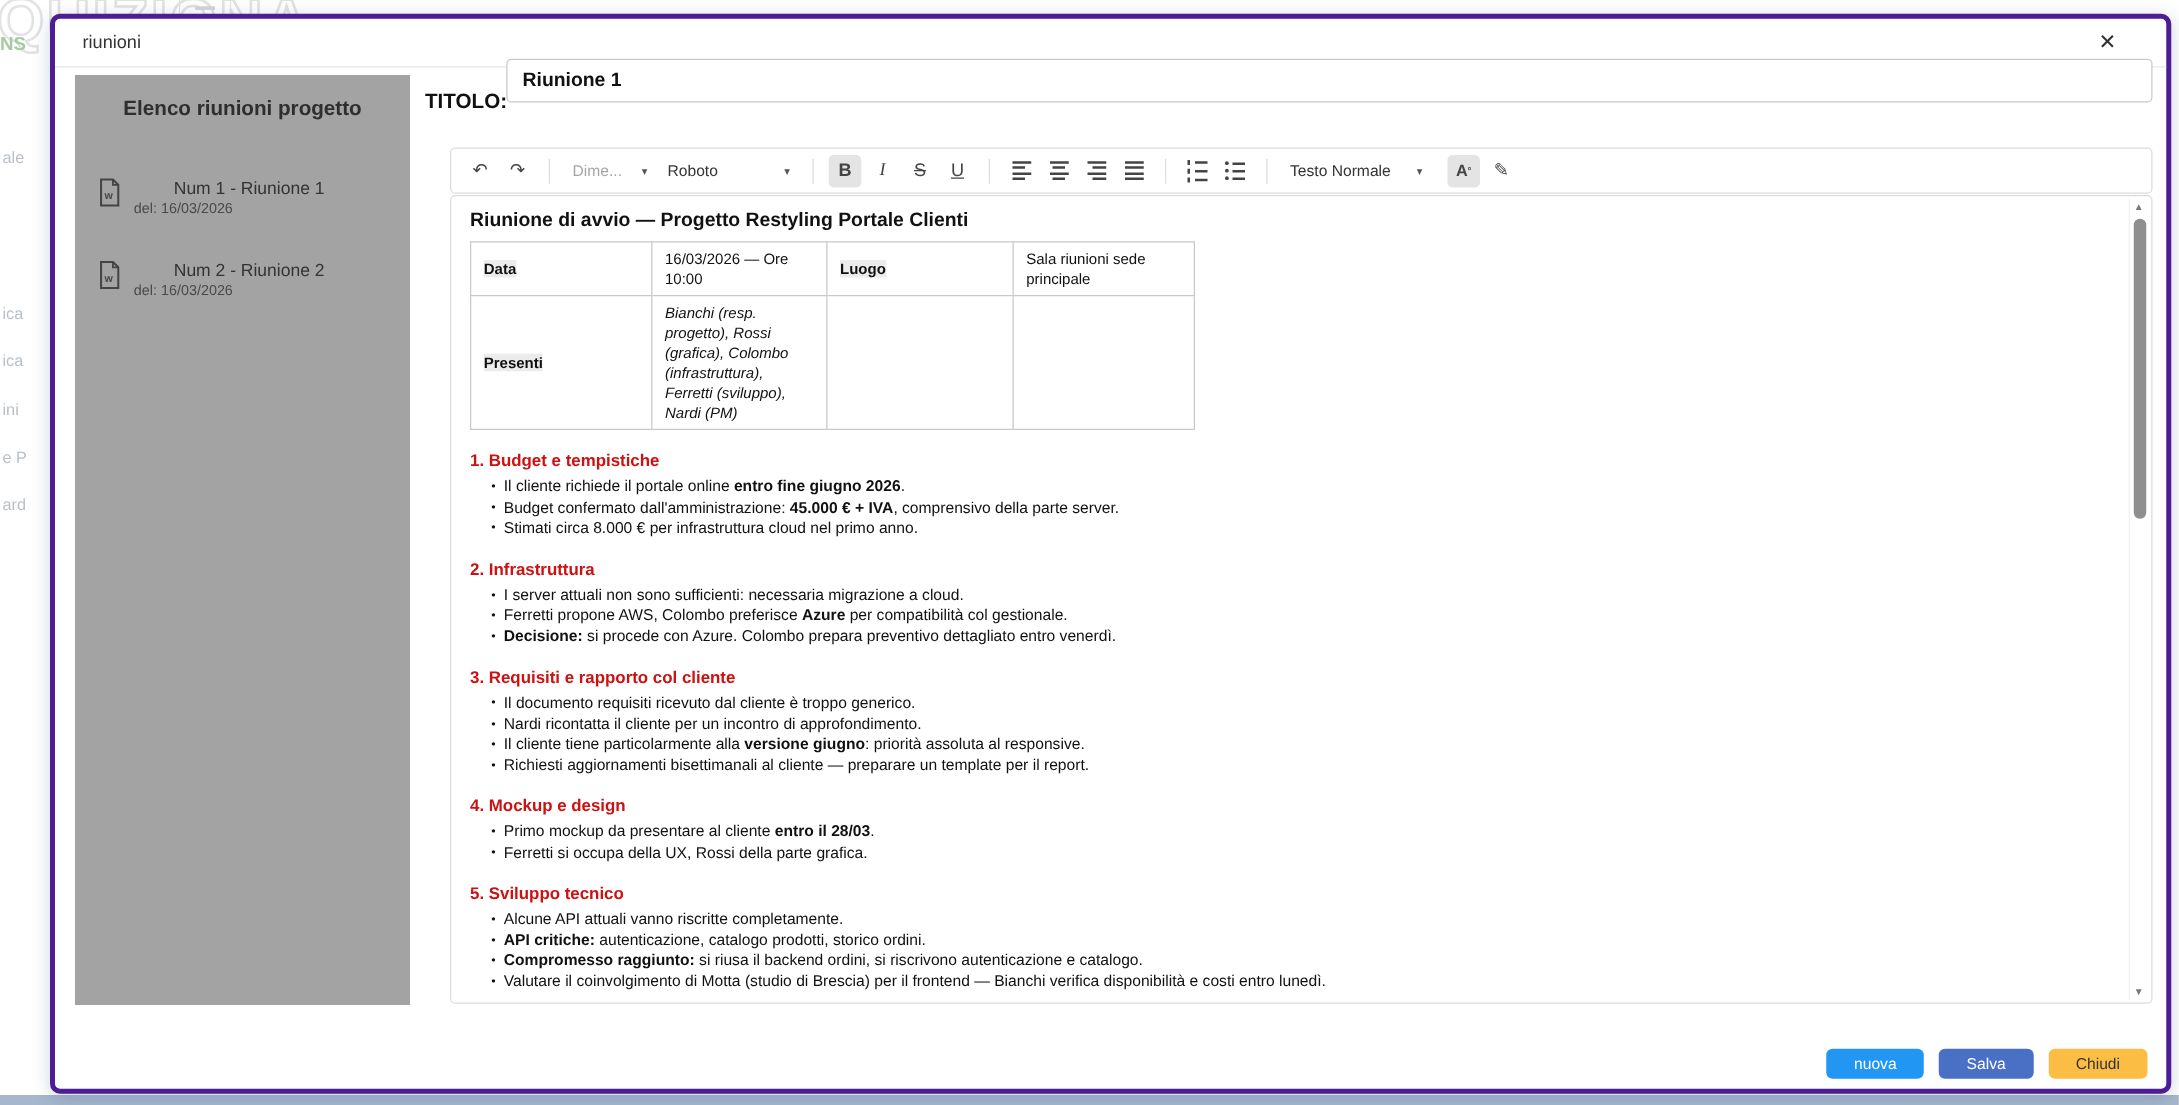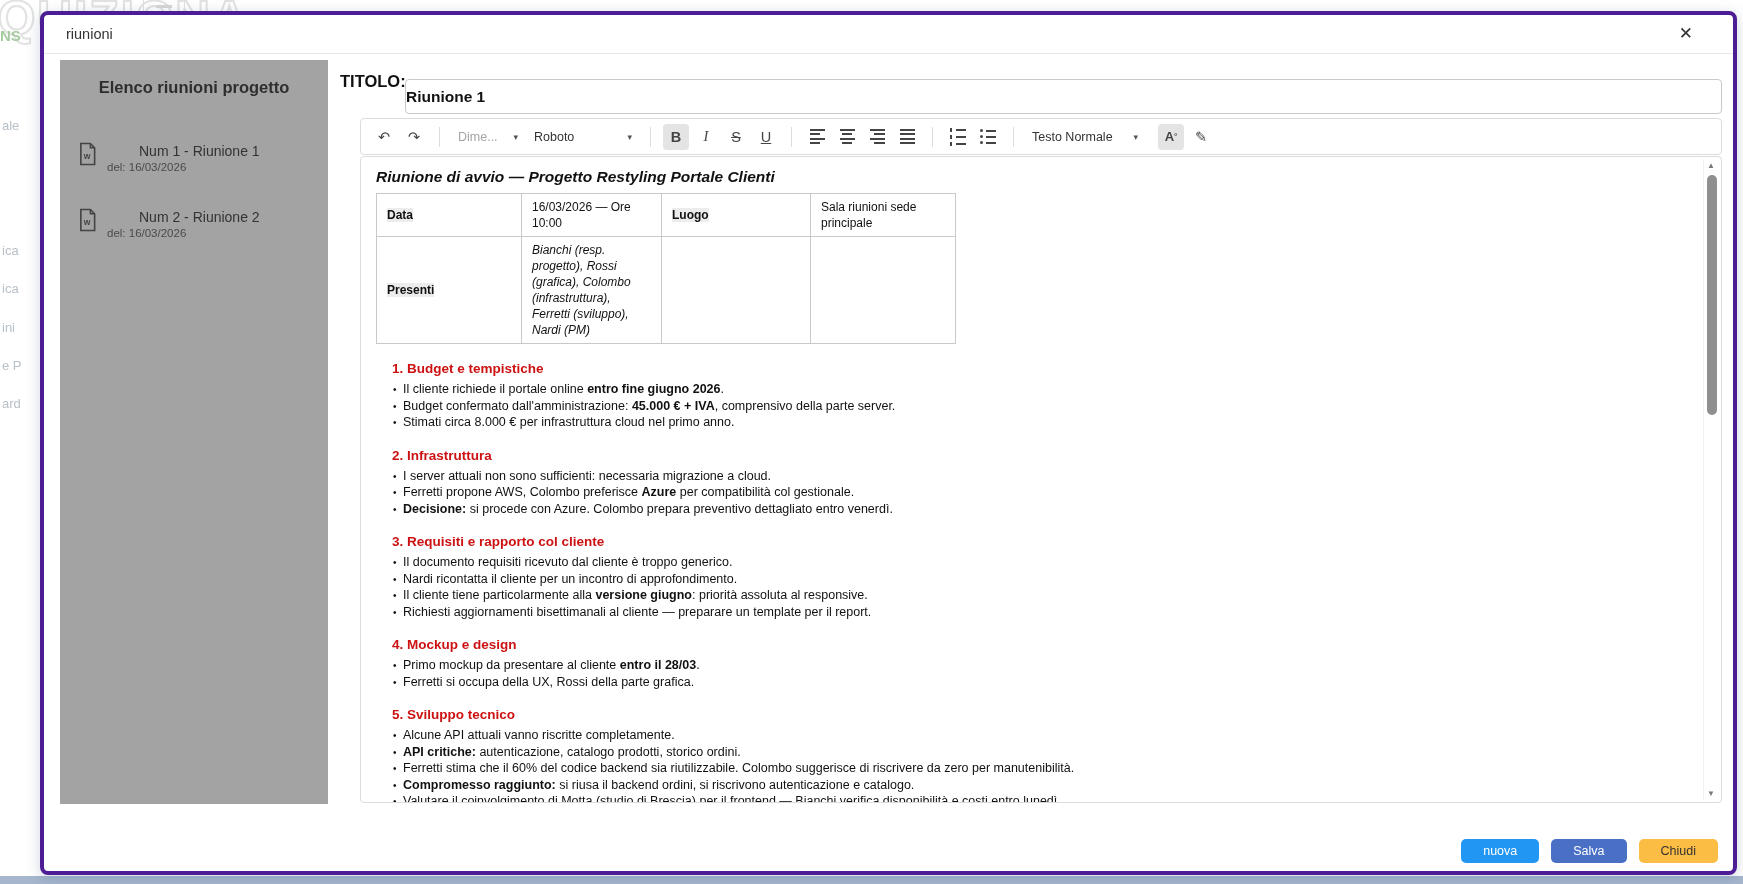--- a/index.html
+++ b/index.html
@@ -35,22 +35,22 @@
   .sidebar-title { text-align:center; margin-top:18px; font-size:16.5px; font-weight:bold;
                    color:#2e2e2e; }
   .meeting-item { position:absolute; left:18px; display:flex; align-items:flex-start;
                   gap:10px; cursor:pointer; }
   .meeting-item .txt .nm { font-size:14px; color:#333;margin-left:32px; }
   .meeting-item .txt .dt { font-size:11.5px; color:#4a4a4a; margin-top:1px; }
 
   
   .titolo-label { position:absolute; left:296px; top:57px; font-size:16.5px;
                   font-weight:bold; color:#111; }
-  .titolo-input { position:absolute; left:361px; top:64px; width:1317px; height:35px;
-                  border:1px solid #c9c9c9; border-radius:4px; 
+  .titolo-input { position:absolute; left:361px; top:32px; width:1317px; height:35px;
+                  border:1px solid #c9c9c9; border-radius:4px; padding-left:12px;
                   font-size:15.5px; font-weight:bold; color:#111;
                   font-family:"Liberation Sans", sans-serif; }
 
   
   .toolbar { position:absolute; left:316px; top:103px; width:1362px; height:37px;
              border:1px solid #dcdcdc; border-radius:4px; display:flex;
              align-items:center; padding:0 10px; gap:4px; color:#444; }
   .tb-btn { min-width:26px; height:26px; display:flex; align-items:center; justify-content:center;
             border-radius:4px; font-size:14.5px; color:#444; cursor:pointer; background:none;
             border:none; font-family:"Liberation Sans", sans-serif; }
@@ -74,29 +74,29 @@
   .icon-list .row b.dot { width:3px; height:3px; background:#444; border-radius:50%; }
   .icon-list .row b.num { width:3px; height:4px; border-left:2px solid #444; }
   .tb-color { font-size:13px; font-weight:bold; }
   .tb-color sup { font-size:8px; }
 
   
   .editor { position:absolute; left:316px; top:141px; width:1362px; height:647px;
             border:1px solid #dcdcdc; border-radius:4px; overflow:hidden; }
   .doc { position:absolute; left:0; top:0; right:22px; bottom:0; padding:11px 0 0 15px;
          color:#111; }
-  .doc-heading { font-size:15.5px; font-weight:bold; font-style:italic; }
+  .doc-heading { font-size:15.5px; font-weight:bold; }
   table.doc-table { border-collapse:collapse; margin-top:7px; table-layout:fixed; }
   table.doc-table td { border:1px solid #c9c9c9; padding:5px 10px; font-size:12px;
                        vertical-align:middle; line-height:16px; }
   td.c0{width:145px} td.c1{width:140px} td.c2{width:149px} td.c3{width:145px}
   tr.r0 td { height:42px; } tr.r1 td { height:80px; }
   .cell-b { font-weight:bold; } .cell-i { font-style:italic; }
   .hl { background:#ececec; }
-  .sec-heading { margin-top:17px; font-size:13.5px; font-weight:bold; color:#cc1212;margin-left:16px; }
+  .sec-heading { margin-top:17px; font-size:13.5px; font-weight:bold; color:#cc1212; }
   ul.sec-list { list-style:none; margin-top:5px; padding-left:27px; }
   ul.sec-list li { font-size:12.5px; line-height:16.5px; color:#111; position:relative; }
   ul.sec-list li::before { content:"•"; position:absolute; left:-10px; font-size:10px; top:1px; }
 
   
   .scrollbar { position:absolute; top:2px; right:2px; bottom:2px; width:16px;
                border-left:1px solid #f0f0f0; }
   .scroll-up   { position:absolute; top:2px;    left:3px; font-size:8px; color:#777; cursor:pointer; }
   .scroll-down { position:absolute; bottom:2px; left:3px; font-size:8px; color:#777; cursor:pointer; }
   .scroll-thumb{ position:absolute; top:16px; left:3px; width:10px; height:240px;
@@ -294,21 +294,20 @@
           </ul>
           <div class="sec-heading">4. Mockup e design</div>
           <ul class="sec-list">
             <li>Primo mockup da presentare al cliente <b>entro il 28/03</b>.</li>
             <li>Ferretti si occupa della UX, Rossi della parte grafica.</li>
           </ul>
           <div class="sec-heading">5. Sviluppo tecnico</div>
           <ul class="sec-list">
             <li>Alcune API attuali vanno riscritte completamente.</li>
             <li><b>API critiche:</b> autenticazione, catalogo prodotti, storico ordini.</li>
-            <li>Ferretti stima che il 60% del codice backend sia riutilizzabile. Colombo suggerisce di riscrivere da zero per manutenibilità.</li>
             <li><b>Compromesso raggiunto:</b> si riusa il backend ordini, si riscrivono autenticazione e catalogo.</li>
             <li>Valutare il coinvolgimento di Motta (studio di Brescia) per il frontend — Bianchi verifica disponibilità e costi entro lunedì.</li>
           </ul>
         </div>
     </div>
     <div class="scrollbar">
       <span class="scroll-up">▲</span>
       <span class="scroll-thumb"></span>
       <span class="scroll-down">▼</span>
     </div>

